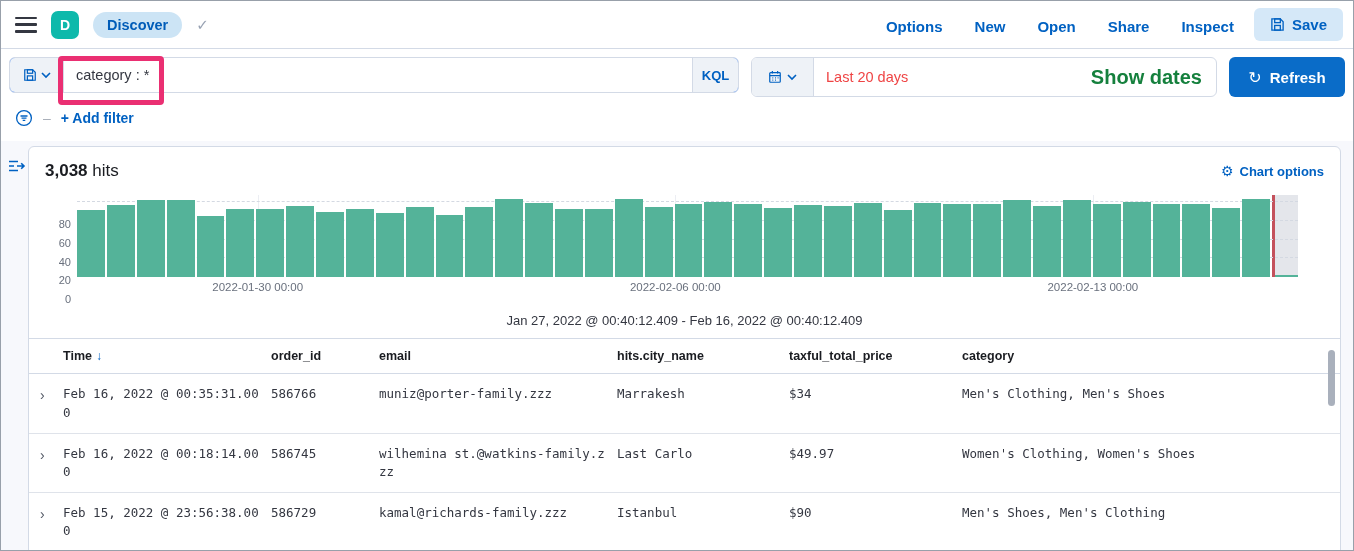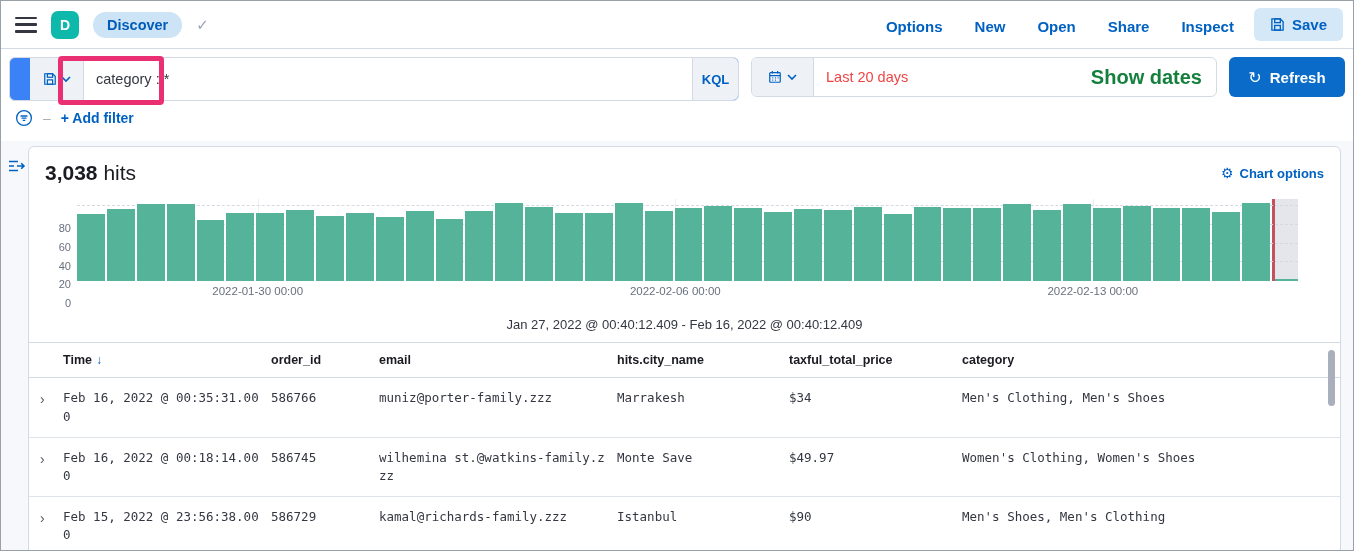--- a/index.html
+++ b/index.html
@@ -21,21 +21,21 @@
   .crumb-badge { background:#cce4f5; color:#005cb8; font-weight:600; font-size:14.5px;
                  padding:5px 14px; border-radius:14px; }
   .crumb-check { color:#98a2b3; font-size:15px; font-weight:bold; }
   .topbar-right { display:flex; align-items:flex-end; gap:8px; }
   .nav-link { color:#0061c2; font-weight:600; font-size:15px; padding:6px 12px; cursor:pointer; }
   .save-btn { display:flex; align-items:center; gap:7px; background:#d5e8f8; color:#0061c2;
               font-weight:600; font-size:15px; border:none; border-radius:6px; padding:8px 16px; cursor:pointer; }
 
   
   .query-row { display:flex; gap:12px; padding:8px; height:56px; background:#fff; }
-  .query-group { flex:1; display:flex; border:1px solid #d3dae6; border-radius:6px; overflow:hidden; background:#3b82f6; height:44px;padding-left:20px; }
+  .query-group { flex:1; display:flex; border:1px solid #d3dae6; border-radius:6px; overflow:hidden; background:#3b82f6; height:36px; }
   .saved-query-btn { width:54px; background:#eef2f7; border:none; border-right:1px solid #d3dae6;
                      color:#0061c2; display:flex; align-items:center; justify-content:center; gap:4px; cursor:pointer; }
   .query-input { flex:1; display:flex; align-items:center; padding:0 12px; font-size:14.5px; color:#343741; background:#fff; }
   .kql-badge { width:46px; background:#eef2f7; border-left:1px solid #d3dae6; color:#0061c2;
                font-weight:600; font-size:13px; display:flex; align-items:center; justify-content:center; cursor:pointer; }
   .date-group { width:466px; display:flex; border:1px solid #d3dae6; border-radius:6px; overflow:hidden; background:#fff; height:40px; }
   .calendar-btn { width:62px; background:#eef2f7; border:none; border-right:1px solid #d3dae6;
                   color:#0061c2; display:flex; align-items:center; justify-content:center; gap:5px; cursor:pointer; }
   .date-value { flex:1; display:flex; align-items:center; padding:0 12px; font-size:14.5px; color:#ef4444; }
   .show-dates { background:none; border:none; color:#15803d; font-weight:600; font-size:20px; padding:0 14px; cursor:pointer; }
@@ -48,21 +48,21 @@
   .filter-circle { color:#0061c2; display:flex; }
   .filter-dash { color:#aab0ba; font-size:14px; margin:0 2px; }
   .add-filter { color:#0061c2; font-weight:600; font-size:14px; cursor:pointer; }
 
   
   .main { position:absolute; left:0; right:0; top:140px; bottom:0; background:#f7f8fc; }
   .expand-icon { position:absolute; left:7px; top:17px; color:#0061c2; cursor:pointer; }
   .panel { position:absolute; left:27px; right:12px; top:5px; bottom:-2px; background:#fff;
            border:1px solid #d3dae6; border-radius:6px 6px 0 0; overflow:hidden; }
   .panel-header { display:flex; align-items:center; justify-content:space-between; padding:14px 16px 6px 16px; }
-  .hits { font-size:21px; color:#1a1c21; }
+  .hits { font-size:17px; color:#1a1c21; }
   .hits b { font-weight:700; }
   .chart-options { display:flex; align-items:center; gap:6px; color:#0061c2; font-weight:600; font-size:13px; cursor:pointer; }
   .gear-glyph { font-size:14px; }
 
   
   .chart { display:flex; margin:8px 42px 0 10px; height:104px; }
   .y-axis { width:38px; position:relative; font-size:11px; color:#69707d; }
   .y-axis div { position:absolute; right:6px; transform:translateY(50%);margin-top:32px; }
   .plot { flex:1; position:relative; height:82px; }
   .gridline { position:absolute; left:0; right:0; border-top:1px dashed #d4d9e2; z-index:1; }
@@ -279,21 +279,21 @@
             <div class="cell c3">muniz@porter-family.zzz</div>
             <div class="cell c4">Marrakesh</div>
             <div class="cell c5">$34</div>
             <div class="cell c6">Men's Clothing, Men's Shoes</div>
           </div>
           <div class="t-row">
             <div class="cell c0">›</div>
             <div class="cell c1">Feb 16, 2022 @ 00:18:14.000</div>
             <div class="cell c2">586745</div>
             <div class="cell c3">wilhemina st.@watkins-family.zzz</div>
-            <div class="cell c4">Monte Save</div>
+            <div class="cell c4">Last Carlo</div>
             <div class="cell c5">$49.97</div>
             <div class="cell c6">Women's Clothing, Women's Shoes</div>
           </div>
           <div class="t-row">
             <div class="cell c0">›</div>
             <div class="cell c1">Feb 15, 2022 @ 23:56:38.000</div>
             <div class="cell c2">586729</div>
             <div class="cell c3">kamal@richards-family.zzz</div>
             <div class="cell c4">Istanbul</div>
             <div class="cell c5">$90</div>

